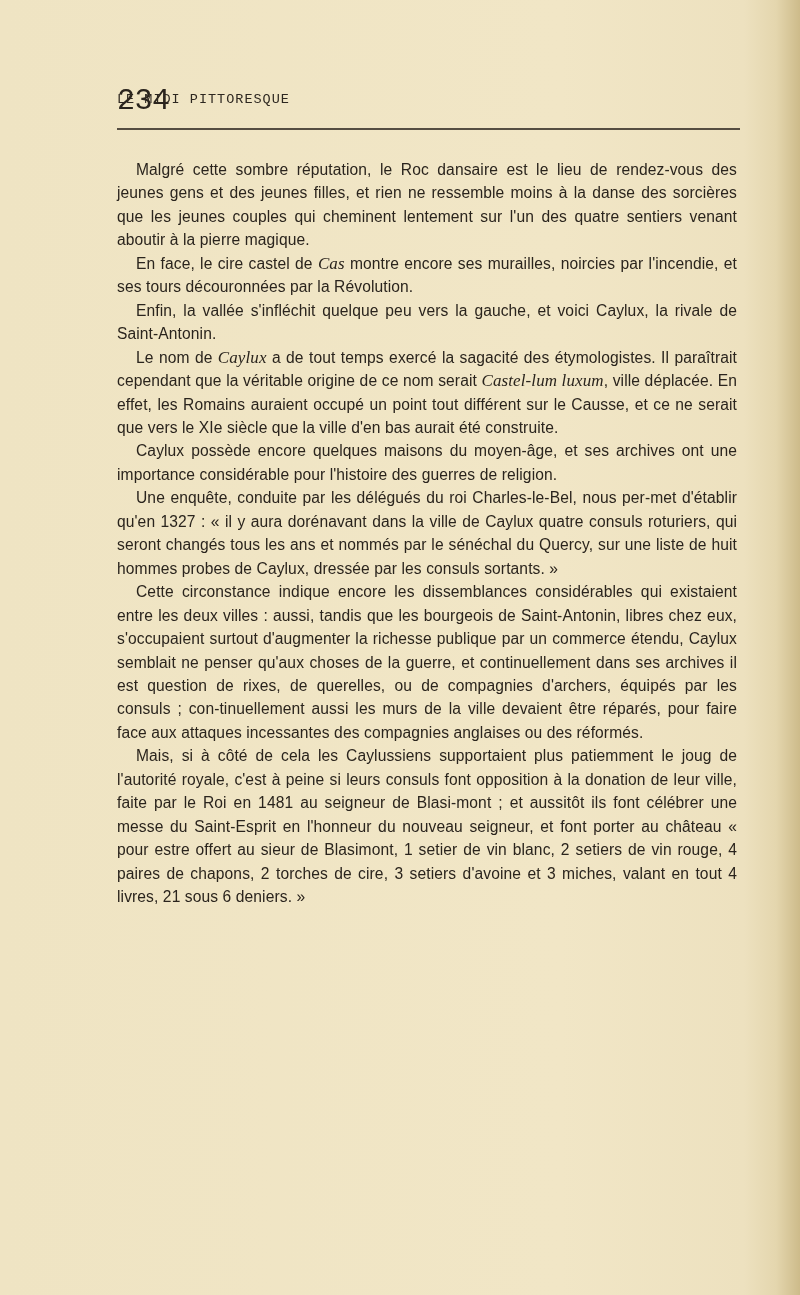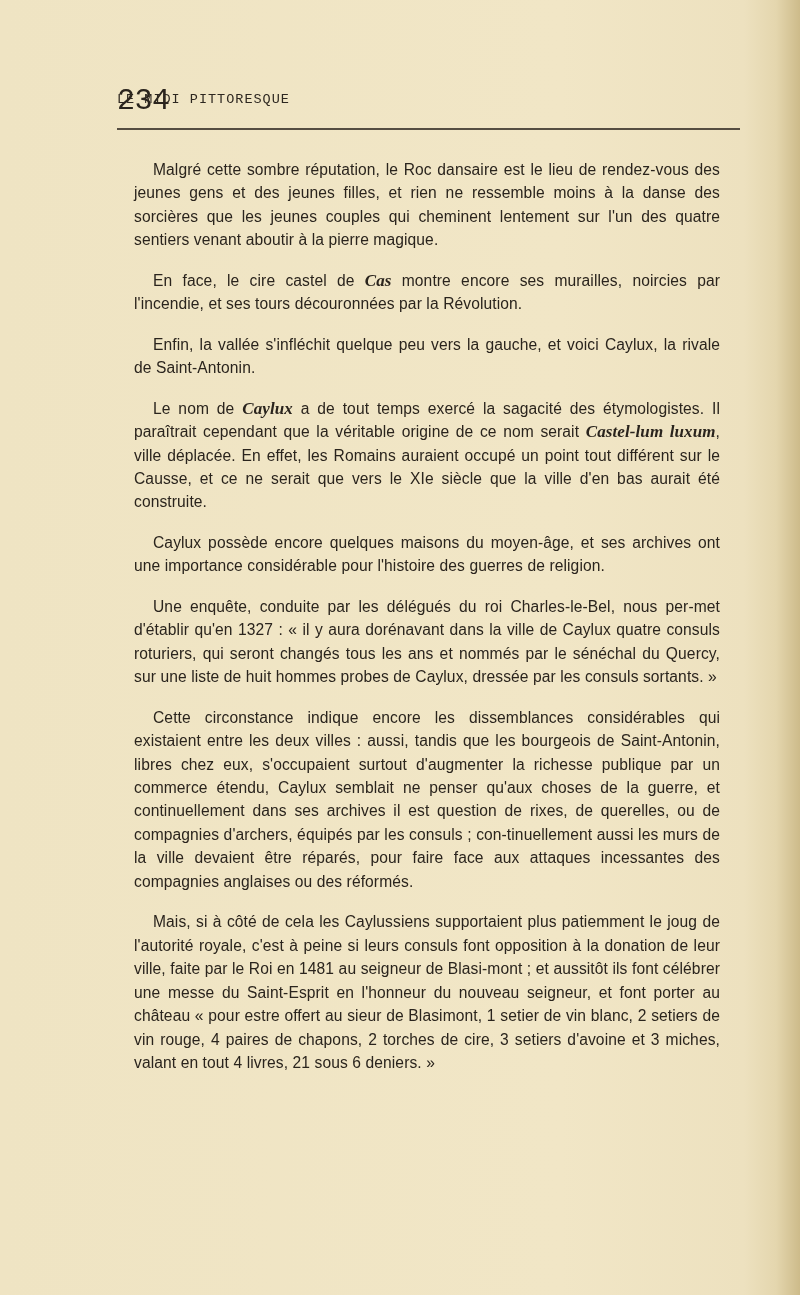--- a/index.html
+++ b/index.html
@@ -9,22 +9,22 @@
     position: relative;
     font-family: "DejaVu Serif", "Liberation Serif", serif;
     color: #2b2620;
   }
   .page { position: absolute; left: 117px; top: 84px; width: 620px; }
   .header { display: flex; align-items: baseline; height: 30px; position: relative; }
   .page-number { font-family: Liberation Mono, monospace; font-size: 30px; letter-spacing: -0.5px; color: #2a241d; }
   .running-title { position: absolute; left: 0; right: 0; text-align: left; font-family: Liberation Mono, monospace; font-size: 13.5px; letter-spacing: 1px; top: 8px; color: #2d2720; }
   .rule { height: 2px; background: #3a332a; margin-top: 14px; width: 623px; opacity: 0.85; }
   .body-text { margin-top: 28px; font-family: "Liberation Sans", sans-serif; font-size: 15.6px; line-height: 23.45px; text-align: justify; color: #2a241d; letter-spacing: 0.1px; }
-  .body-text p { margin: 17px; text-indent: 19px; }
-  .body-text p em { font-family: "Liberation Serif", serif; font-style: italic; font-size: 17px; font-weight: bold; }
+  .body-text p { margin: 0; text-indent: 19px; }
+  .body-text p em { font-family: "Liberation Serif", serif; font-style: italic; font-size: 17px; }
 </style>
 </head>
 <body>
 
 <div class="page">
   <div class="header">
     <span class="page-number">234</span>
     <span class="running-title">LE MIDI PITTORESQUE</span>
   </div>
   <div class="rule"></div>

